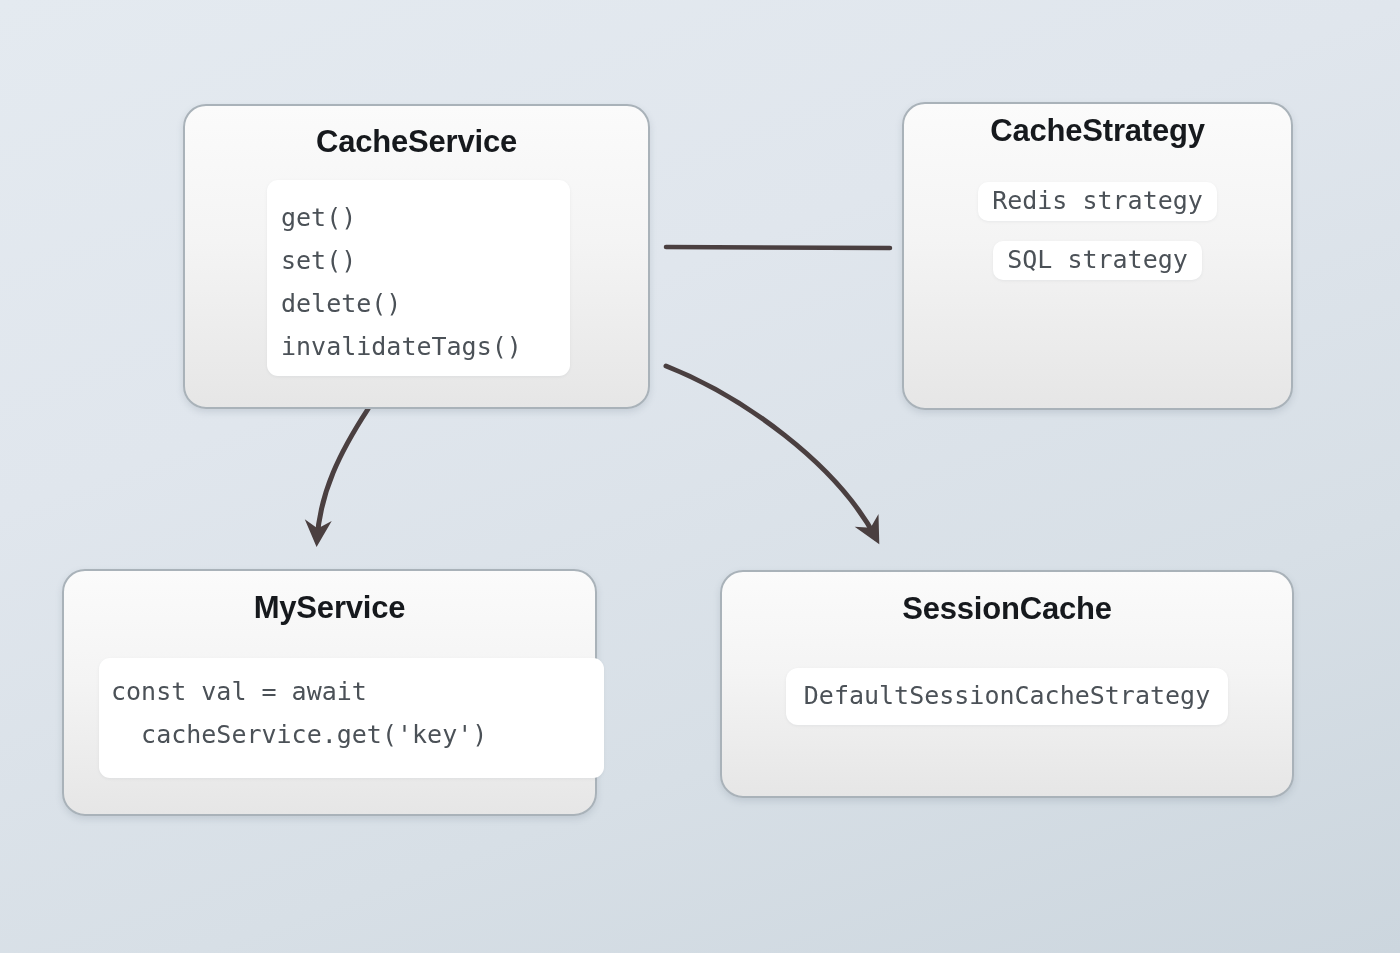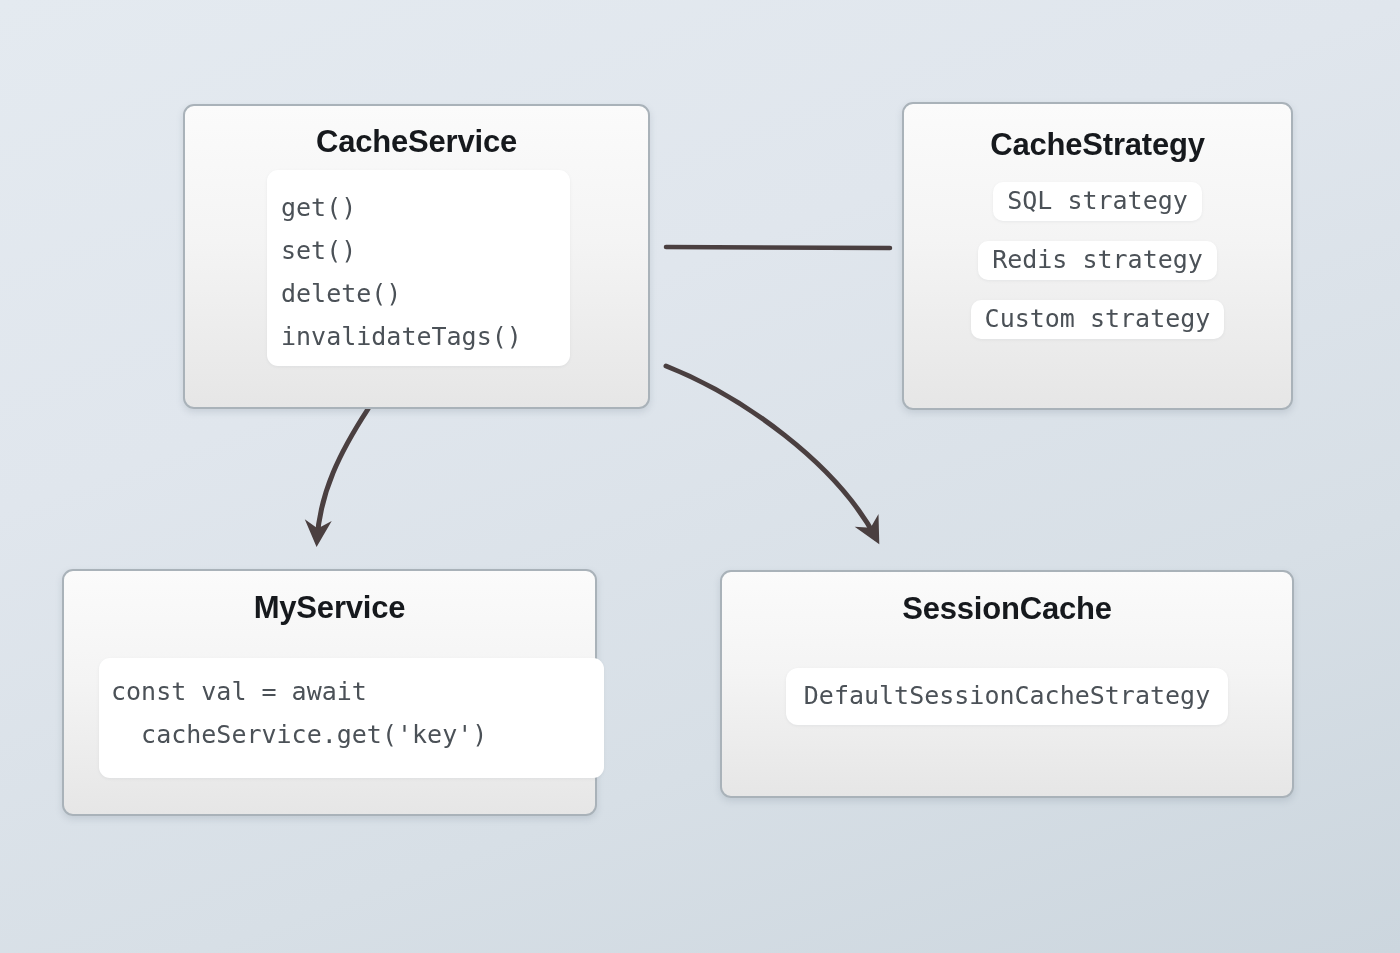--- a/index.html
+++ b/index.html
@@ -28,21 +28,21 @@
     width: 1400px;
     height: 953px;
     pointer-events: none;
   }
 
   
   .card {
     position: absolute;
     box-sizing: border-box;
     border: 2px solid #a9b2b9;
-    border-radius: 11px;
+    border-radius: 23px;
     background: linear-gradient(180deg, #fbfbfb 0%, #f4f4f4 45%, #e6e6e6 100%);
     box-shadow: 0 3px 7px rgba(90, 105, 120, 0.18);
   }
   .card-title {
     text-align: center;
     font-family: "Liberation Sans", sans-serif;
     font-weight: bold;
     font-size: 31px;
     color: #16191d;
     letter-spacing: -0.2px;
@@ -77,29 +77,29 @@
     white-space: pre;
     box-shadow: 0 1px 3px rgba(120, 130, 140, 0.10);
   }
 
   
   #card-cache-service { left: 183px; top: 104px; width: 467px; height: 305px; }
   #card-cache-service .card-title { margin-top: 19px; }
   #card-cache-service .code-panel {
     position: absolute;
     left: 82px;
-    top: 64px;
+    top: 74px;
     width: 303px;
     height: 196px;
     box-sizing: border-box;
     padding: 16px 0 0 14px;
   }
 
   #card-cache-strategy { left: 902px; top: 102px; width: 391px; height: 308px; }
-  #card-cache-strategy .card-title { margin-top: 24px; }
+  #card-cache-strategy .card-title { margin-top: 10px; }
   #card-cache-strategy .pill-list {
     position: absolute;
     left: 0;
     top: 78px;
     width: 100%;
     gap: 20px;
   }
 
   #card-my-service { left: 62px; top: 569px; width: 535px; height: 247px; }
   #card-my-service .card-title { margin-top: 20px; }
@@ -146,23 +146,22 @@
     <div class="card-title">CacheService</div>
     <div class="code-panel">get()
 set()
 delete()
 invalidateTags()</div>
   </div>
 
   <div class="card" id="card-cache-strategy">
     <div class="card-title">CacheStrategy</div>
     <div class="pill-list">
+      <div class="pill">Redis strategy</div>
       <div class="pill">SQL strategy</div>
-      <div class="pill">Redis strategy</div>
-      <div class="pill">Custom strategy</div>
     </div>
   </div>
 
   <div class="card" id="card-my-service">
     <div class="card-title">MyService</div>
     <div class="code-panel">const val = await
   cacheService.get('key')</div>
   </div>
 
   <div class="card" id="card-session-cache">

